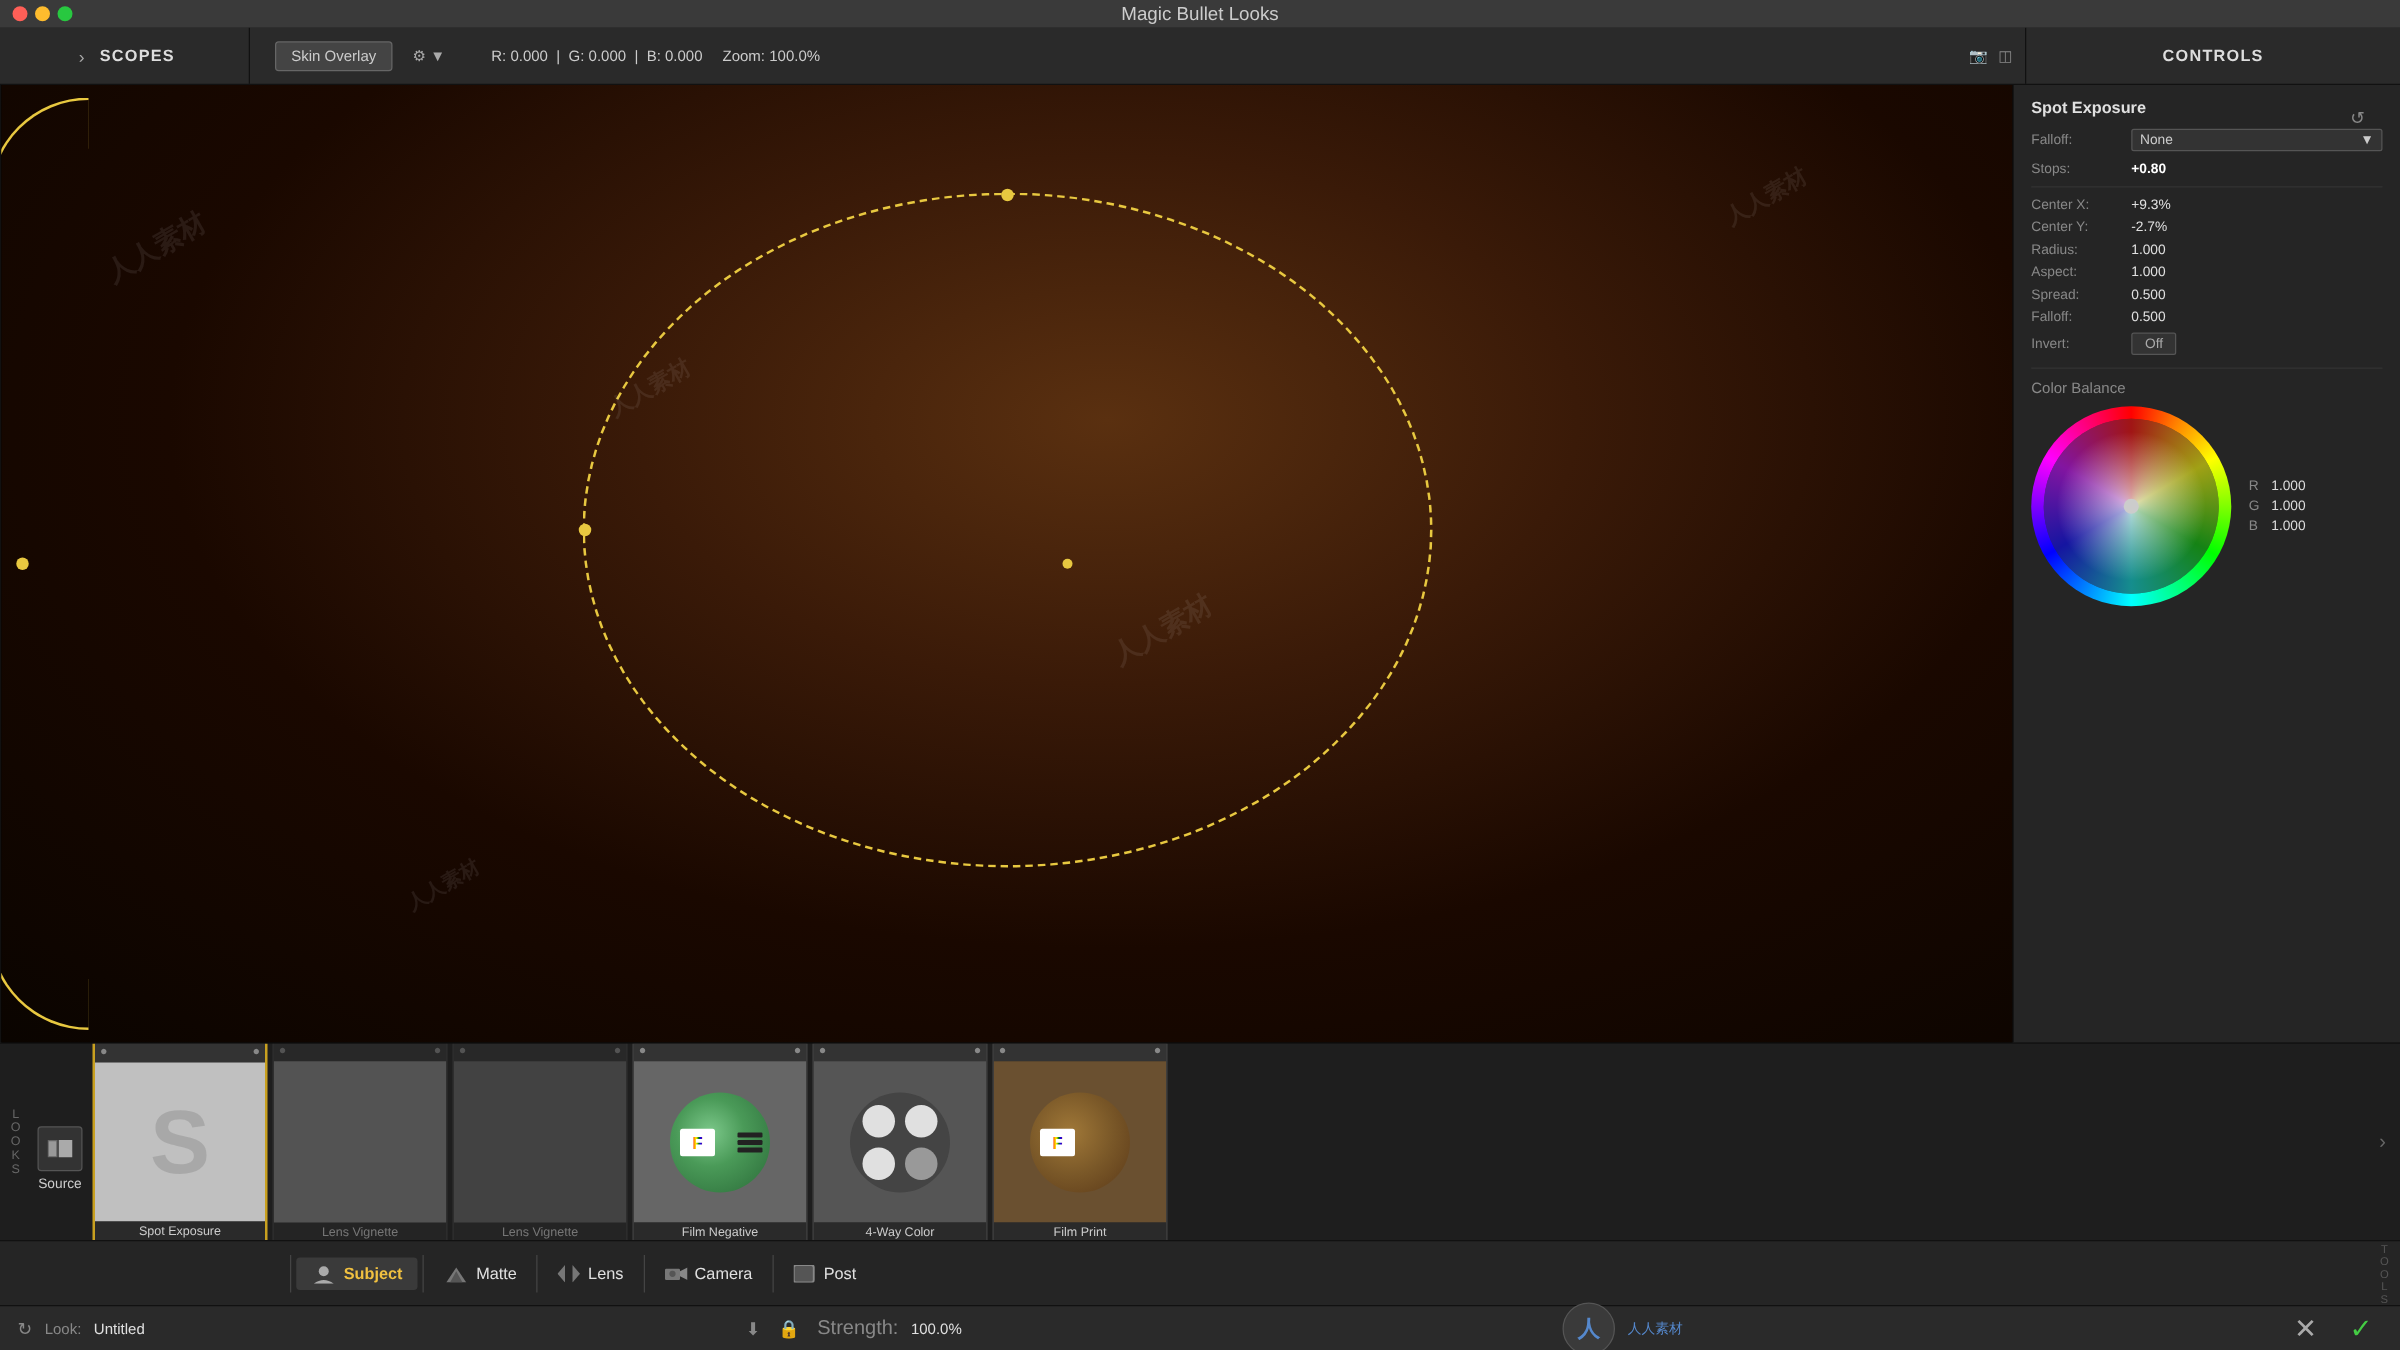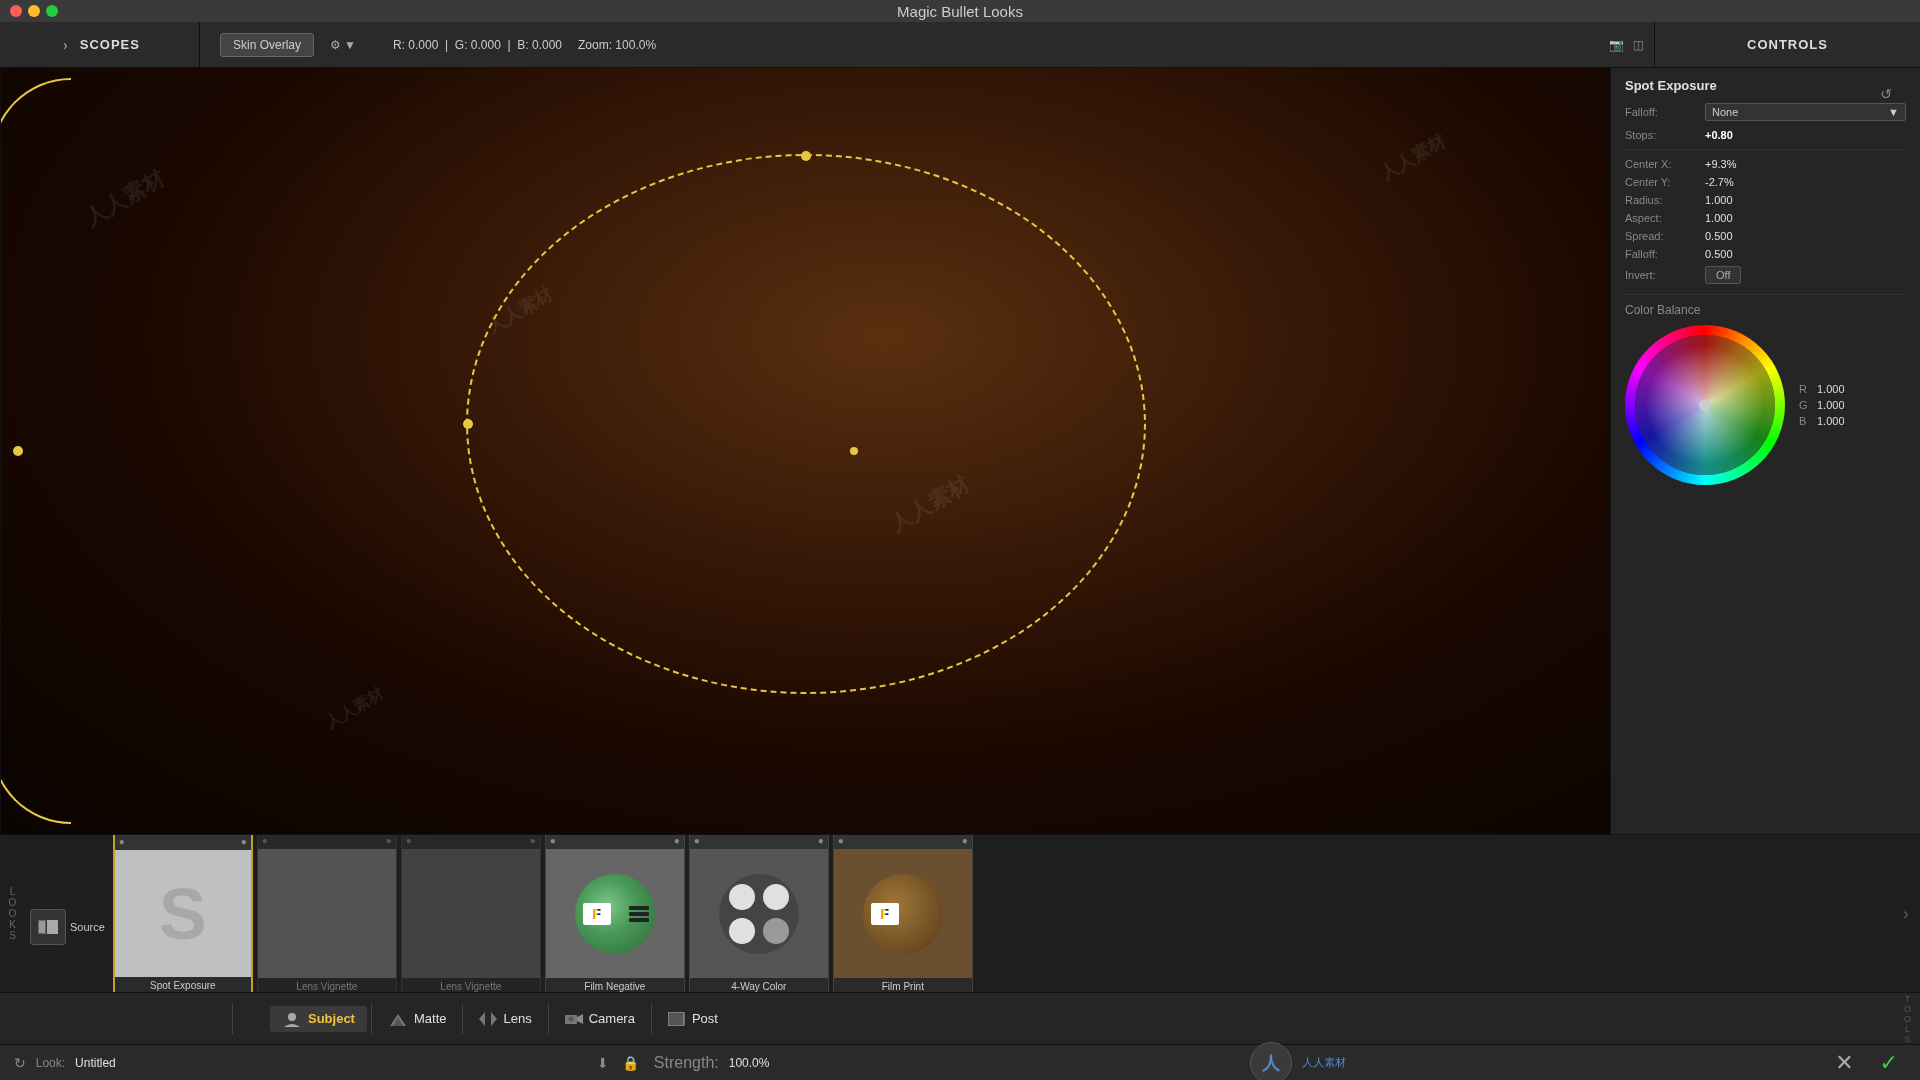--- a/index.html
+++ b/index.html
@@ -98,21 +98,21 @@
       color: #ccc;
       font-size: 12px;
     }
     .spacer { flex: 1; }
     .camera-icon {
       margin-right: 8px;
       color: #aaa;
       cursor: pointer;
     }
     .right-panel-header {
-      width: 266px;
+      width: 300px;
       display: flex;
       align-items: center;
       justify-content: center;
       border-left: 1px solid #111;
       height: 100%;
     }
     .controls-label {
       font-size: 13px;
       font-weight: 600;
       color: #ddd;
@@ -452,21 +452,20 @@
     .strip-segment {
       display: flex;
       align-items: center;
       gap: 6px;
       padding: 5px 12px;
       cursor: pointer;
     }
     .strip-segment.active {
       background: #3a3a3a;
       border-radius: 3px;
-      margin-left: 33px;
     }
     .strip-label {
       font-size: 13px;
       color: #e0e0e0;
     }
     .strip-label.active {
       color: #f0c040;
       font-weight: 600;
     }
 
@@ -648,21 +647,21 @@
 
       <div style="display:flex;flex-direction:column;align-items:center;justify-content:center;width:18px;color:#666;font-size:10px;letter-spacing:1px;">
         <span>L</span>
         <span>O</span>
         <span>O</span>
         <span>K</span>
         <span>S</span>
       </div>
 
 
-      <div style="display:flex;align-items:center;gap:4px;padding:0 4px;margin-top:27px;">
+      <div style="display:flex;flex-direction:column;align-items:center;gap:4px;padding:0 4px;margin-top:27px;">
         <div style="width:36px;height:36px;background:#333;border:1px solid #555;border-radius:3px;display:flex;align-items:center;justify-content:center;cursor:pointer;">
           <svg width="20" height="14" viewBox="0 0 20 14">
             <rect x="0" y="0" width="8" height="14" fill="#666"></rect>
             <rect x="9" y="0" width="11" height="14" fill="#aaa"></rect>
             <rect x="1" y="1" width="6" height="12" fill="#999"></rect>
           </svg>
         </div>
         <span style="font-size:11px;color:#ccc;">Source</span>
       </div>
 

